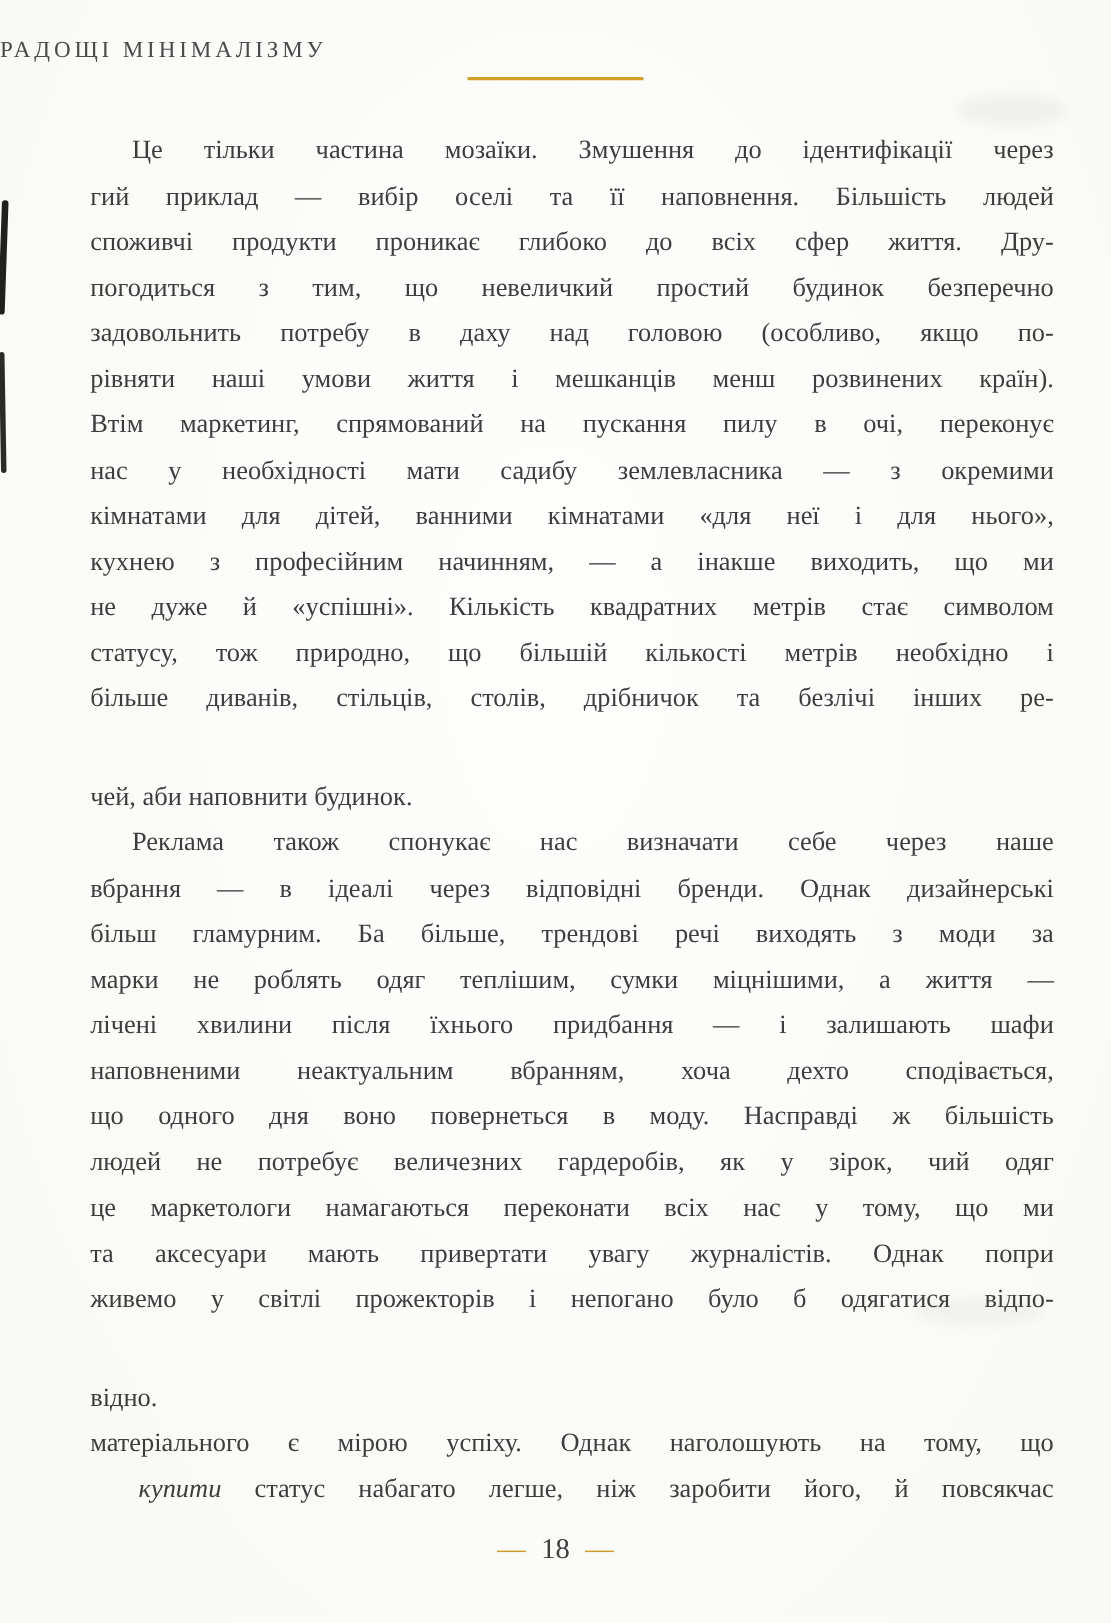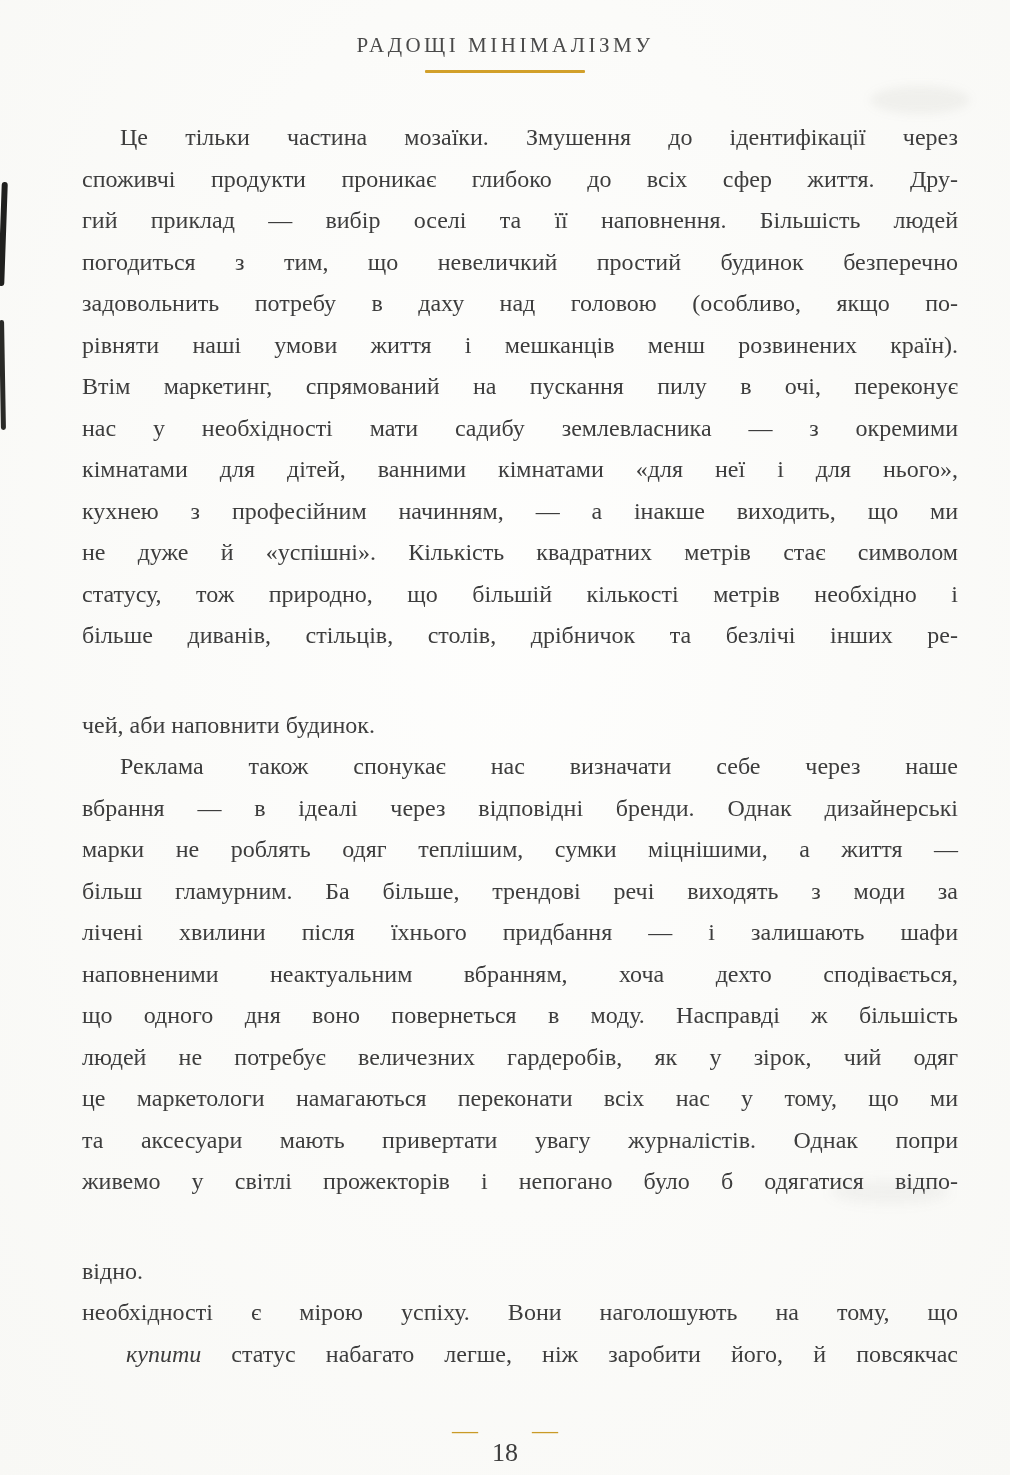--- a/index.html
+++ b/index.html
@@ -12,21 +12,20 @@
   }
   .page {
     position: absolute; inset: 0;
     width: 1010px; height: 1475px;
     background:
       radial-gradient(ellipse at 50% 40%, rgba(255,255,255,0.6), rgba(0,0,0,0.015)),
       #fcfcf9;
   }
   .header {
     position: absolute; top: 33px; left: 0; width: 100%;
-    text-align: center;
     font-size: 21px;
     letter-spacing: 3.5px;
     color: #4a4a4a;
     font-weight: 500;
   }
   .header-rule {
     position: absolute; top: 70px; left: 50%;
     transform: translateX(-50%);
     width: 160px; height: 3px;
     background: #d2a02a;
@@ -45,21 +44,21 @@
   .line.last { text-align-last: left; margin-top: 48px; }
   .line.indent { text-indent: 38px; }
   .italic { font-style: italic; margin-left: 44px; }
   .footer {
     position: absolute; top: 1393px; left: 0; width: 100%;
     display: flex; justify-content: center; align-items: center;
     gap: 14px;
     font-size: 26px;
   }
   .footer .dash { color: #c99a26; font-weight: 500; }
-  .footer .num { color: #3d3d3d; margin-top: 45px; }
+  .footer .num { color: #3d3d3d; }
   .artifact { position: absolute; pointer-events: none; }
   .a1 {
     left: 0; top: 182px; width: 6px; height: 104px;
     background: #20201e; border-radius: 3px; transform: rotate(2deg);
   }
   .a2 {
     left: 0; top: 320px; width: 5px; height: 110px;
     background: #2a2a27; border-radius: 3px; transform: rotate(-1deg);
   }
   .a3 {
@@ -74,50 +73,50 @@
 </head>
 <body>
 
 <div class="page">
   <div class="header">РАДОЩІ МІНІМАЛІЗМУ</div>
   <div class="header-rule"></div>
 
   <div class="text-block">
       <div class="paragraph">
         <div class="line indent"><span>Це тільки частина мозаїки. Змушення до ідентифікації через</span></div>
+        <div class="line"><span>гий приклад — вибір оселі та її наповнення. Більшість людей</span></div>
         <div class="line"><span>споживчі продукти проникає глибоко до всіх сфер життя. Дру-</span></div>
-        <div class="line"><span>гий приклад — вибір оселі та її наповнення. Більшість людей</span></div>
         <div class="line"><span>погодиться з тим, що невеличкий простий будинок безперечно</span></div>
         <div class="line"><span>задовольнить потребу в даху над головою (особливо, якщо по-</span></div>
         <div class="line"><span>рівняти наші умови життя і мешканців менш розвинених країн).</span></div>
         <div class="line"><span>Втім маркетинг, спрямований на пускання пилу в очі, переконує</span></div>
         <div class="line"><span>нас у необхідності мати садибу землевласника — з окремими</span></div>
         <div class="line"><span>кімнатами для дітей, ванними кімнатами «для неї і для нього»,</span></div>
         <div class="line"><span>кухнею з професійним начинням, — а інакше виходить, що ми</span></div>
         <div class="line"><span>не дуже й «успішні». Кількість квадратних метрів стає символом</span></div>
         <div class="line"><span>статусу, тож природно, що більшій кількості метрів необхідно і</span></div>
         <div class="line"><span>більше диванів, стільців, столів, дрібничок та безлічі інших ре-</span></div>
         <div class="line last"><span>чей, аби наповнити будинок.</span></div>
       </div>
       <div class="paragraph">
         <div class="line indent"><span>Реклама також спонукає нас визначати себе через наше</span></div>
         <div class="line"><span>вбрання — в ідеалі через відповідні бренди. Однак дизайнерські</span></div>
+        <div class="line"><span>більш гламурним. Ба більше, трендові речі виходять з моди за</span></div>
         <div class="line"><span>марки не роблять одяг теплішим, сумки міцнішими, а життя —</span></div>
-        <div class="line"><span>більш гламурним. Ба більше, трендові речі виходять з моди за</span></div>
         <div class="line"><span>лічені хвилини після їхнього придбання — і залишають шафи</span></div>
         <div class="line"><span>наповненими неактуальним вбранням, хоча дехто сподівається,</span></div>
         <div class="line"><span>що одного дня воно повернеться в моду. Насправді ж більшість</span></div>
         <div class="line"><span>людей не потребує величезних гардеробів, як у зірок, чий одяг</span></div>
         <div class="line"><span>це маркетологи намагаються переконати всіх нас у тому, що ми</span></div>
         <div class="line"><span>та аксесуари мають привертати увагу журналістів. Однак попри</span></div>
         <div class="line"><span>живемо у світлі прожекторів і непогано було б одягатися відпо-</span></div>
         <div class="line last"><span>відно.</span></div>
       </div>
       <div class="paragraph">
-        <div class="line"><span>необхідності є мірою успіху. Вони наголошують на тому, що</span></div>
+        <div class="line"><span>матеріального є мірою успіху. Однак наголошують на тому, що</span></div>
         <div class="line"><span class="italic">купити</span><span> статус набагато легше, ніж заробити його, й повсякчас</span></div>
       </div>
     </div>
 
   <div class="footer">
     <span class="dash">—</span>
     <span class="num">18</span>
     <span class="dash">—</span>
   </div>
 

